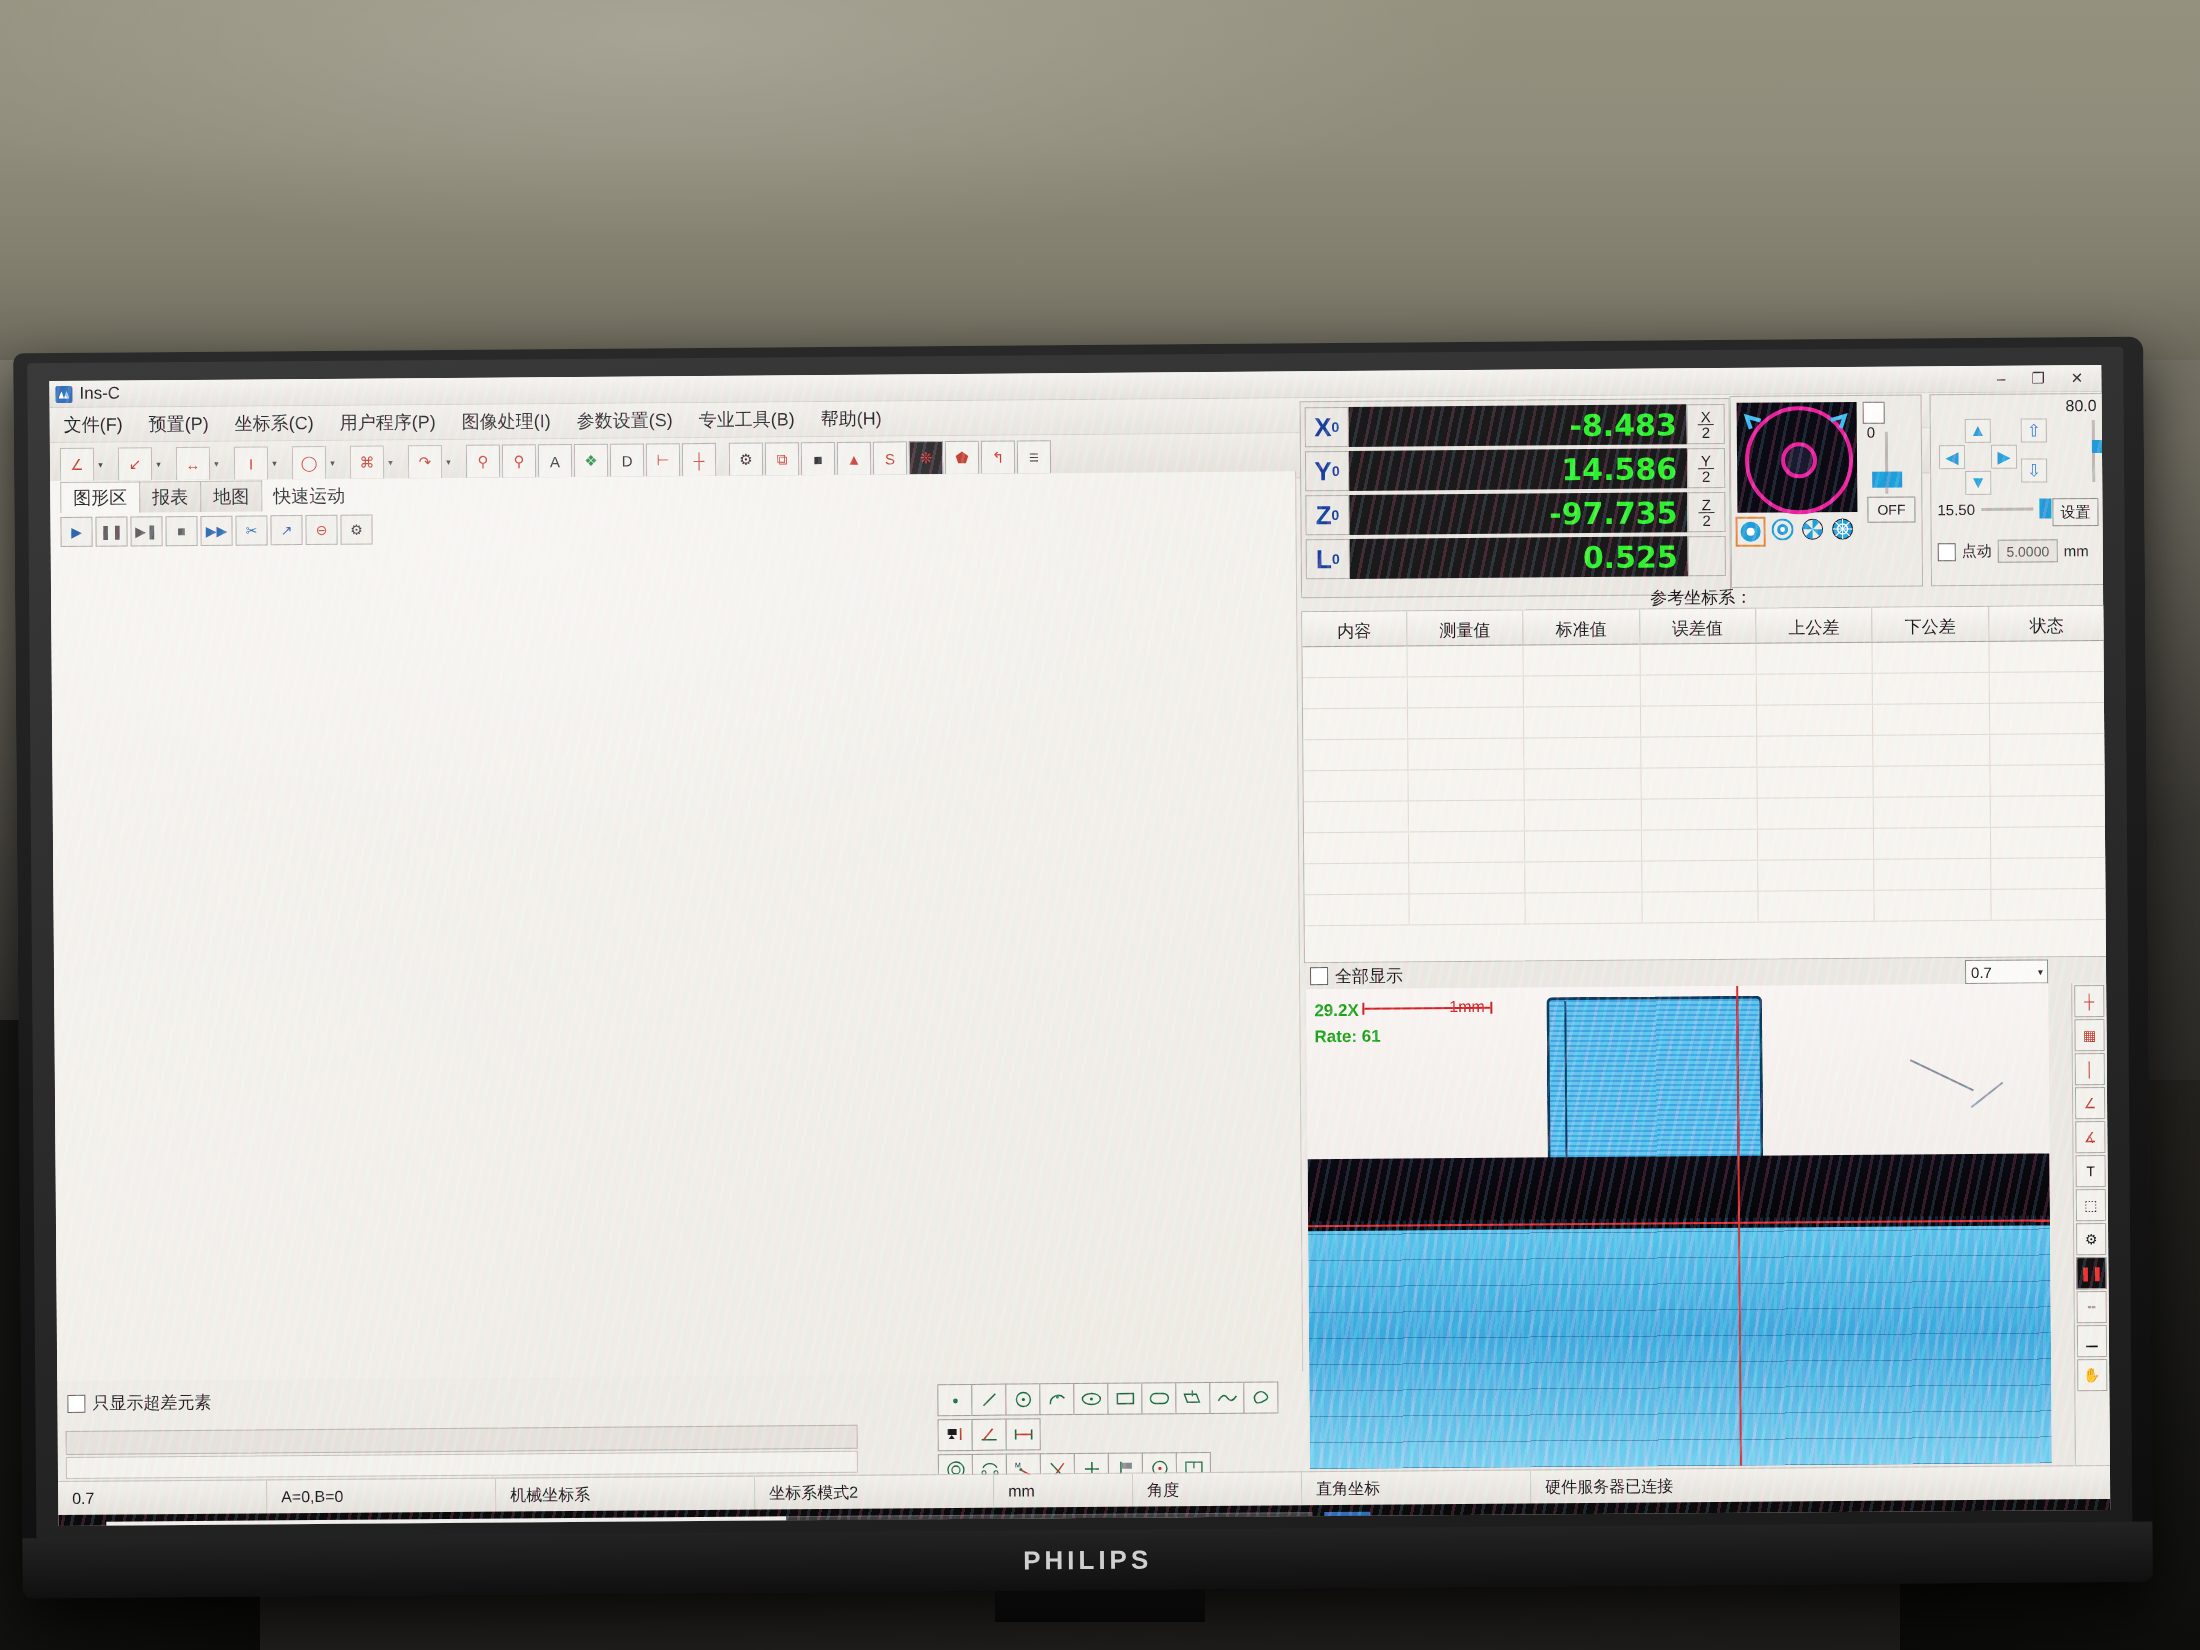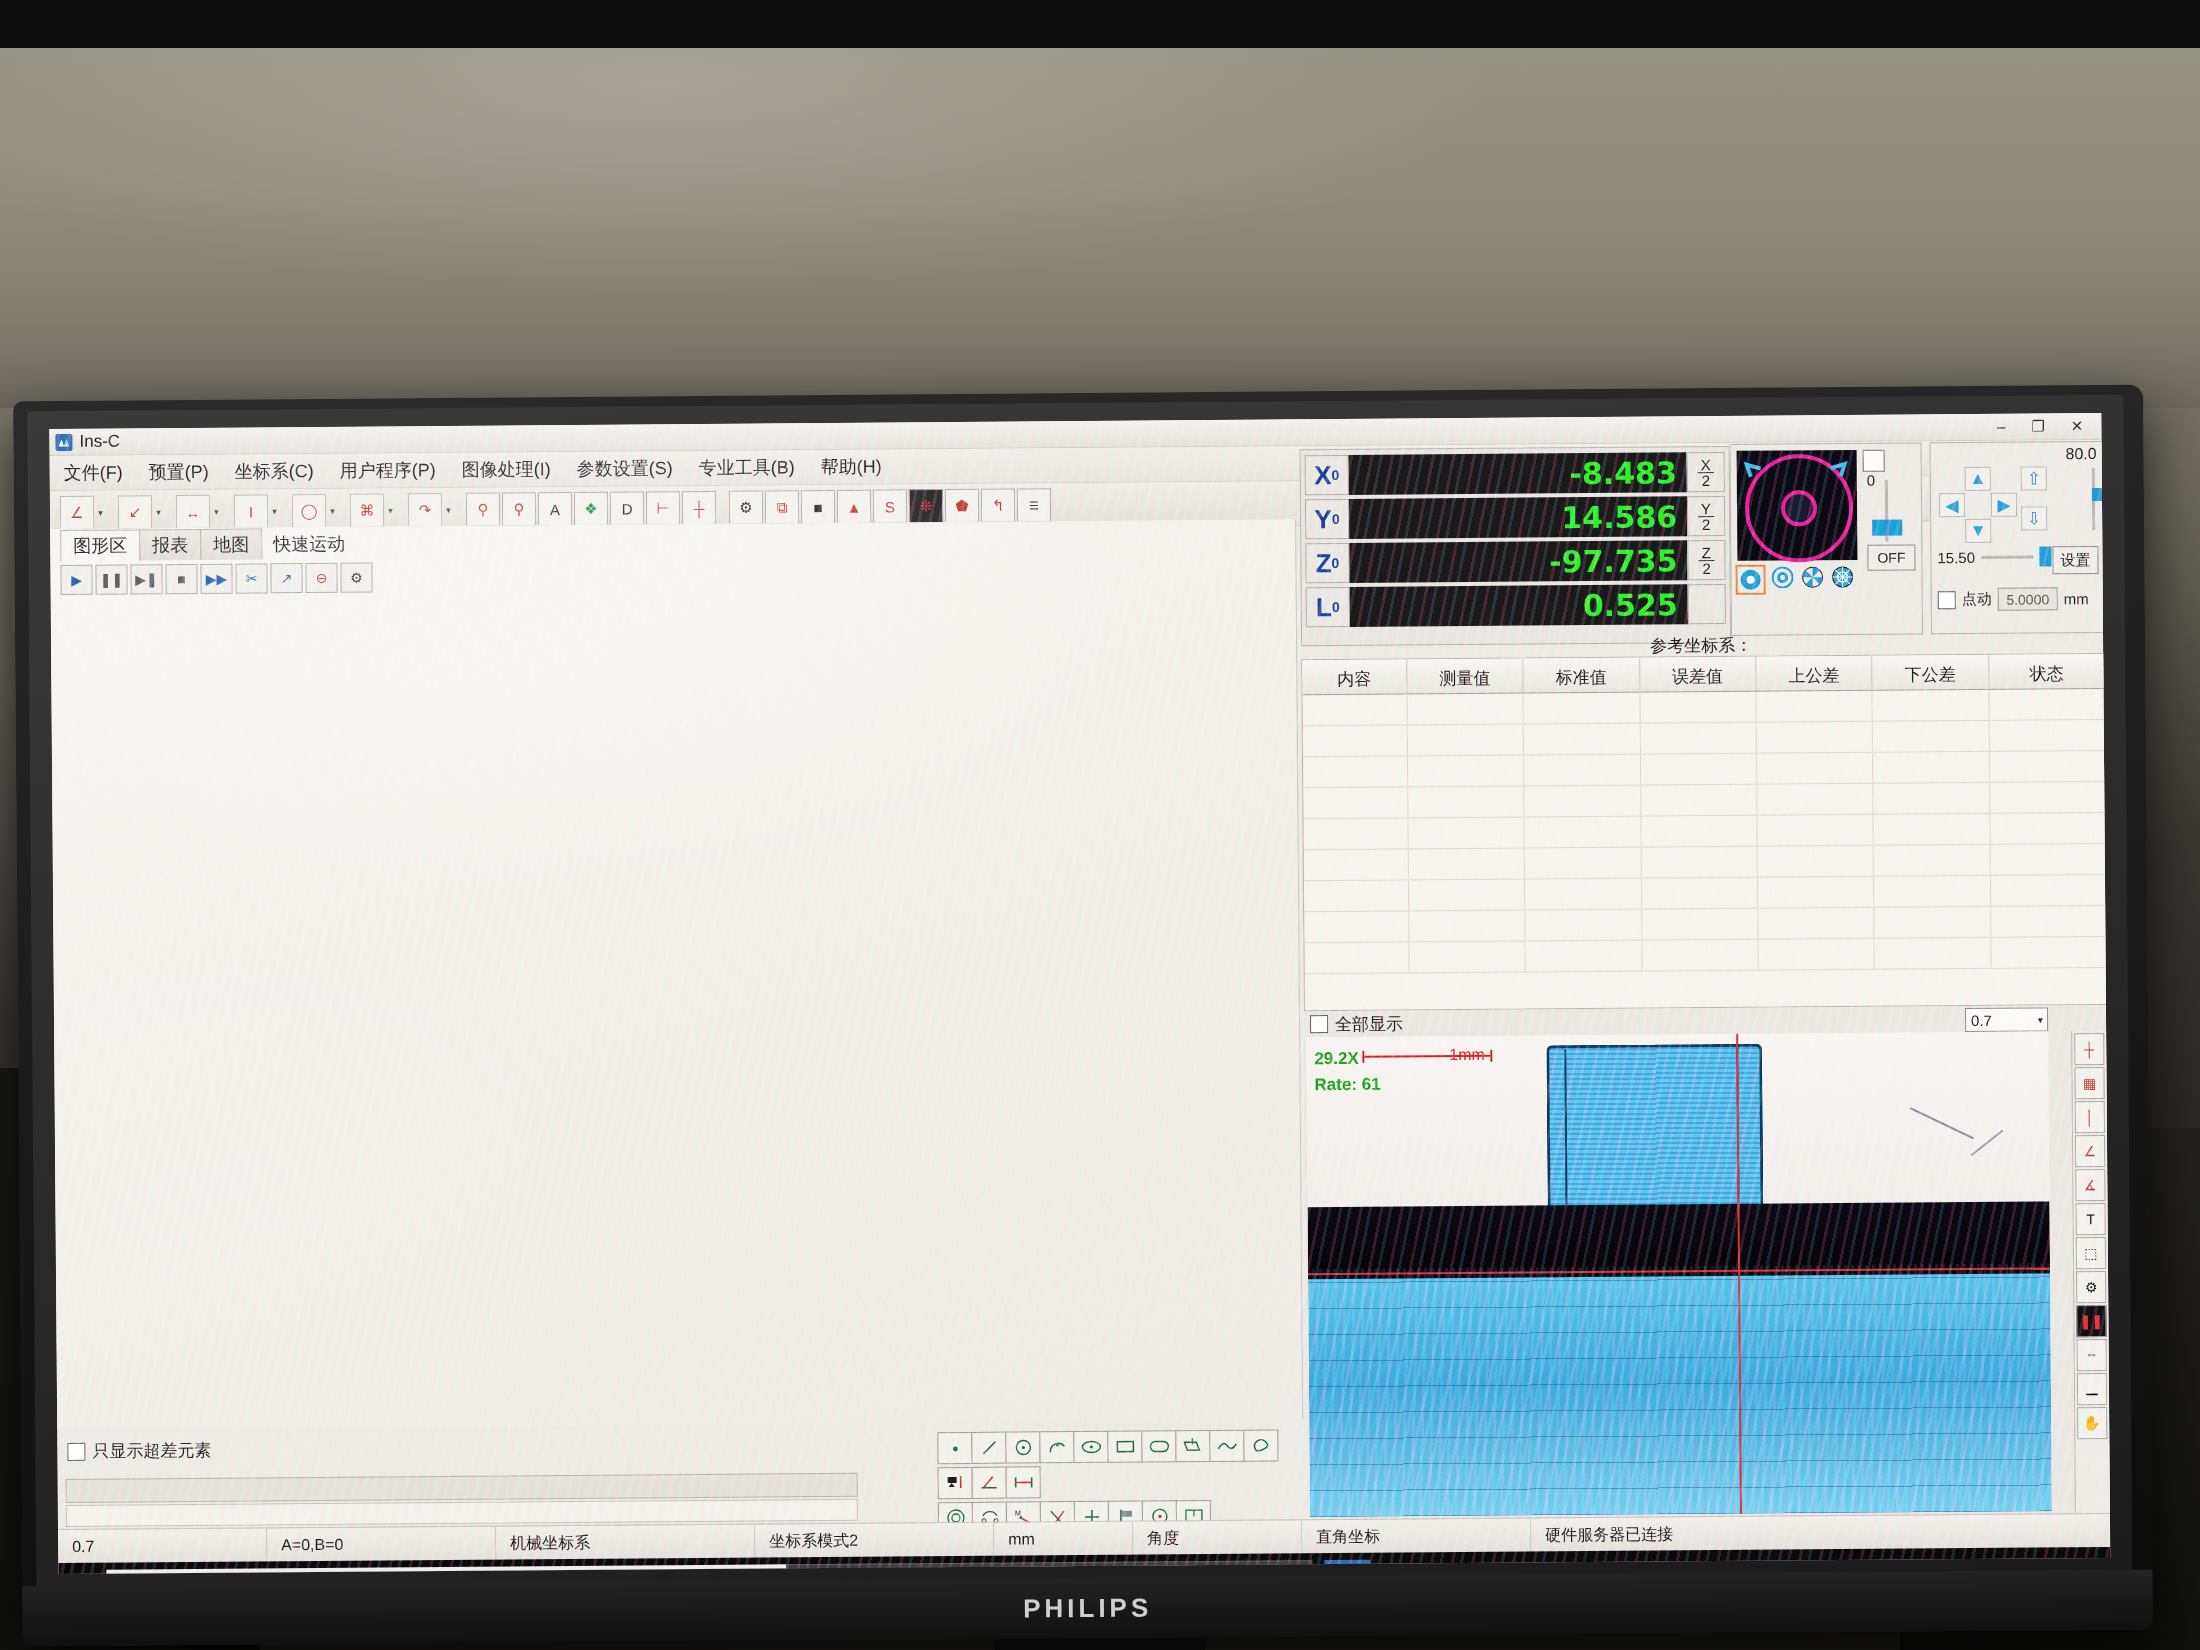--- a/index.html
+++ b/index.html
@@ -1,21 +1,21 @@
 <!DOCTYPE html>
 <html lang="zh"><head>
 <meta charset="utf-8">
 <title>Ins-C</title>
 <style>
   html,body{margin:0;padding:0;background:#0d0d0d;}
   body{width:2200px;height:1650px;overflow:hidden;font-family:"Liberation Sans","DejaVu Sans",sans-serif;}
 
   
   #scene{position:absolute;inset:0;background:
-      linear-gradient(175deg,#8c887c 0%,#7e7a6e 22%,#6f6b60 34%,#5d5a51 41%,#4b4842 48%,#3a3833 55%,#2b2926 70%,#1d1c1a 100%); margin-top: 48px;}
+      linear-gradient(175deg,#8c887c 0%,#7e7a6e 22%,#6f6b60 34%,#5d5a51 41%,#4b4842 48%,#3a3833 55%,#2b2926 70%,#1d1c1a 100%);}
   .wall{position:absolute;left:0;top:0;width:2200px;height:360px;
      background:linear-gradient(180deg,#95917f 0%,#908c7b 40%,#827e6e 75%,#6d6a5c 100%);}
   .wall:after{content:"";position:absolute;inset:0;
      background:radial-gradient(ellipse 1200px 300px at 30% 10%, rgba(255,255,255,.18), rgba(0,0,0,0) 70%);}
   .deskdark{position:absolute;left:0;top:1020px;width:260px;height:630px;
      background:linear-gradient(120deg,#1a1a18,#0b0b0a);}
   .deskdark2{position:absolute;right:0;top:1080px;width:300px;height:570px;
      background:linear-gradient(200deg,#24231f,#0a0a09);}
 
   

